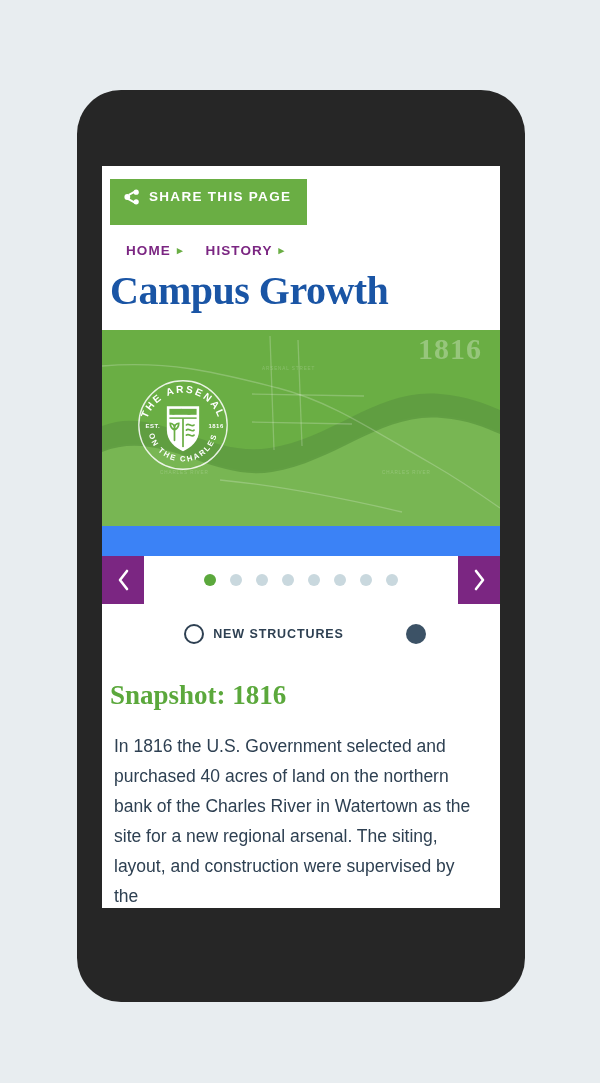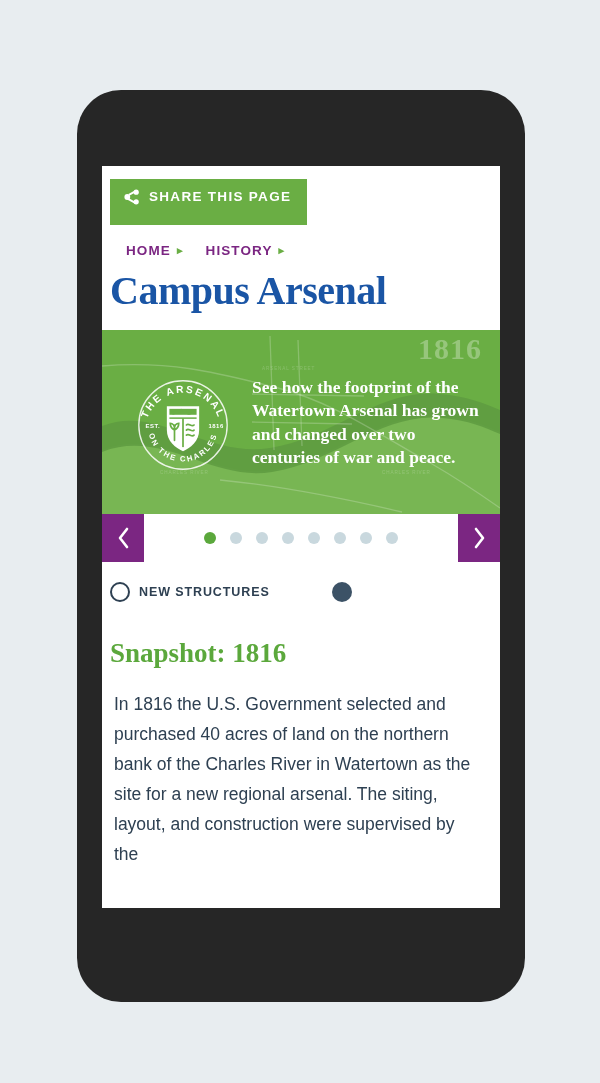--- a/index.html
+++ b/index.html
@@ -90,21 +90,21 @@
     font-size: 40px;
     color: #1a55a5;
     letter-spacing: -0.5px;
     line-height: 1.05;
   }
 
   
   #hero {
     position: relative;
     margin-top: 18px;
-    height: 184px;
+    height: 226px;
     background: #3b82f6;
     overflow: hidden;
   }
   #hero-map { position: absolute; inset: 0; }
   #hero-year {
     position: absolute;
     right: 18px;
     top: 2px;
     font-family: "Liberation Serif", serif;
     font-weight: bold;
@@ -169,20 +169,21 @@
     background: #c9d8de;
     cursor: pointer;
   }
   .dot.active { background: #5ba83c; }
 
   
   #legend {
     display: flex;
     align-items: center;
     padding: 20px 0 18px 8px;
+    justify-content: center;
   }
   .legend-item {
     display: flex;
     align-items: center;
     gap: 9px;
     cursor: pointer;
     font-size: 12.5px;
     font-weight: bold;
     letter-spacing: 0.9px;
     color: #2e4052;
@@ -244,21 +245,21 @@
     </button>
   </div>
 
   <nav id="breadcrumb">
     <a href="#">HOME</a>
     <span class="crumb-arrow">▸</span>
     <a href="#">HISTORY</a>
     <span class="crumb-arrow">▸</span>
   </nav>
 
-  <h1 id="page-title">Campus Arsenal</h1>
+  <h1 id="page-title">Campus Growth</h1>
 
   <div id="hero">
 
     <svg id="hero-map" viewBox="0 0 398 196" preserveAspectRatio="none" aria-hidden="true">
       <rect x="0" y="0" width="398" height="196" fill="#6aae44"></rect>
       <path d="M0,120 C60,96 110,150 170,140 C235,129 280,80 340,86 C366,88 384,96 398,102 L398,196 L0,196 Z" fill="#78b653"></path>
       <path d="M0,96 C55,74 105,128 168,118 C232,108 276,58 338,64 C364,66 384,74 398,80
                L398,104 C384,98 366,90 340,88 C280,82 236,131 170,142 C110,152 60,98 0,122 Z" fill="#5e9b41" opacity="0.85"></path>
       <g stroke="#ffffff" stroke-opacity="0.22" fill="none" stroke-width="1.3">
         <path d="M0,36 C70,30 120,44 176,58 C230,72 270,100 330,134 C356,149 378,164 398,178"></path>
@@ -302,21 +303,20 @@
       <g fill="#6aae44">
         <path d="M50,78 L50,60 M50,66 C46,64 45,60 45,58 C48,58 50,61 50,64 M50,66 C54,64 55,60 55,58 C52,58 50,61 50,64" stroke="#6aae44" stroke-width="2" fill="none" stroke-linecap="round"></path>
       </g>
       <g stroke="#6aae44" stroke-width="2" fill="none" stroke-linecap="round">
         <path d="M64,60 C67,57 70,63 73,60"></path>
         <path d="M64,66 C67,63 70,69 73,66"></path>
         <path d="M64,72 C67,69 70,75 73,72"></path>
       </g>
     </svg>
 
-    <div id="hero-text">See how the footprint of the Watertown Arsenal has grown and changed over two centuries of war and peace.</div>
   </div>
 
   <div id="carousel-controls">
     <button id="carousel-prev" class="nav-arrow">
       <span>
         <svg width="15" height="24" viewBox="0 0 15 24" aria-hidden="true">
           <polyline points="11,3 4,12 11,21" fill="none" stroke="#ffffff" stroke-width="2.6" stroke-linecap="round" stroke-linejoin="round"></polyline>
         </svg>
       </span>
     </button>

